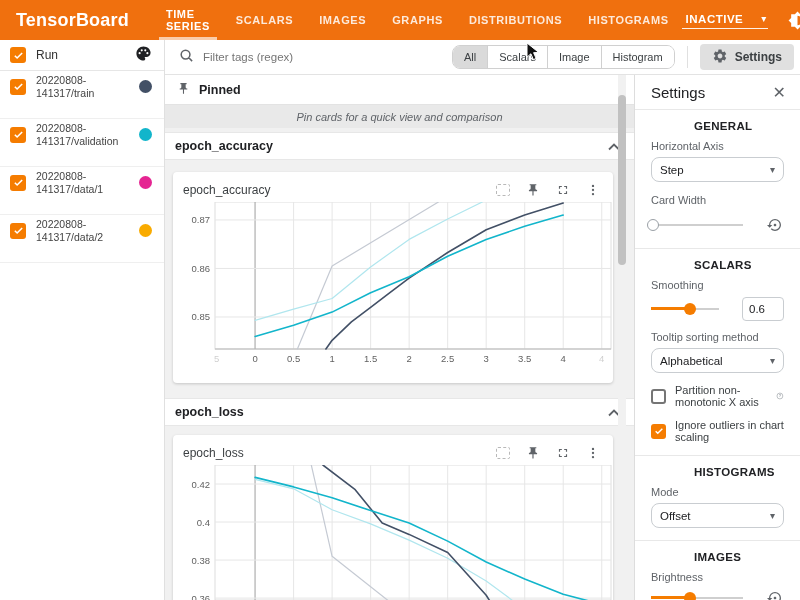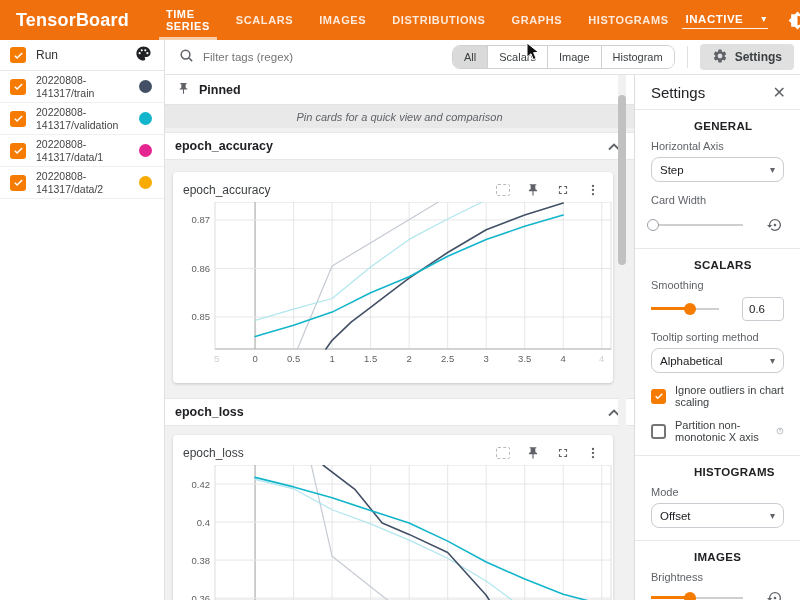--- a/index.html
+++ b/index.html
@@ -20,21 +20,21 @@
   .hicon { width:24px; height:24px; display:flex; align-items:center; justify-content:center; cursor:pointer; }
 
   
   .sidebar { position:absolute; top:40px; left:0; width:165px; height:560px; background:#fff; border-right:1px solid #e0e0e0; }
   .srow { display:flex; align-items:center; }
   .search-row { height:32px; border-bottom:1px solid #e6e6e6; padding:0 8px 0 12px; gap:9px; }
   .search-row input { border:none; outline:none; font-size:11.5px; color:#444; width:118px; background:transparent; font-family:inherit; }
   .search-row input::placeholder { color:#757575; }
   .run-hdr { height:31px; border-bottom:1px solid #e6e6e6; padding:0 12px 0 10px; gap:10px; font-size:12px; color:#333; }
   .run-hdr .sp { flex:1; }
-  .runrow { min-height:29px; border-bottom:1px solid #efefef; padding:3px 12px 3px 10px; gap:10px;justify-content:center; }
+  .runrow { min-height:29px; border-bottom:1px solid #efefef; padding:3px 12px 19px 10px; gap:10px;justify-content:center; }
   .runlbl { font-size:10.5px; line-height:12.5px; color:#444; flex:1; }
   .dot { width:13px; height:13px; border-radius:50%; flex:none; }
   .cb { width:16px; height:16px; border-radius:3px; background:#f57c00; flex:none; display:flex; align-items:center; justify-content:center; }
   .cb svg { display:block; }
   .cb.off { background:#fff; border:2px solid #757575; }
 
   
   .toolbar { position:absolute; top:40px; left:165px; width:635px; height:35px; background:#fff; border-bottom:1px solid #e3e3e3; display:flex; align-items:center; }
   .toolbar .tsearch { display:flex; align-items:center; gap:9px; padding-left:14px; flex:1; }
   .toolbar .tsearch input { border:none; outline:none; font-size:11.5px; color:#444; width:200px; background:transparent; font-family:inherit; }
@@ -105,24 +105,24 @@
       <div class="tab active">
           <span>TIME SERIES</span>
         </div>
       <div class="tab">
           <span>SCALARS</span>
         </div>
       <div class="tab">
           <span>IMAGES</span>
         </div>
       <div class="tab">
+          <span>GRAPHS</span>
+        </div>
+      <div class="tab">
           <span>DISTRIBUTIONS</span>
-        </div>
-      <div class="tab">
-          <span>GRAPHS</span>
         </div>
       <div class="tab">
           <span>HISTOGRAMS</span>
         </div>
     </div>
     <div class="hdr-right">
       <div class="status-sel">
         <span class="val">INACTIVE</span>
         <span class="caret">▾</span>
       </div>
@@ -422,36 +422,36 @@
             <div class="knob" style="left: calc(58% - 6px);"></div>
         </div>
         <input class="numbox" value="0.6" style="">
       </div>
       <div class="plabel" style="margin-top:10px">Tooltip sorting method</div>
       <div class="psel">
         <span class="v">Alphabetical</span>
         <span class="caret">▾</span>
       </div>
       <div class="pcheckrow">
-        <span class="cb">
-          <svg width="10" height="10" viewBox="0 0 24 24">
-              <path fill="none" stroke="#fff" stroke-width="3.4" d="M4 12.5l5 5L20 6.5"></path>
-            </svg>
-        </span>
-        <span class="pchecklbl">Ignore outliers in chart scaling</span>
-      </div>
-      <div class="pcheckrow">
         <span class="cb off"></span>
         <span class="pchecklbl">
           <span>Partition non-monotonic X axis</span>
           <svg width="12" height="12" viewBox="0 0 24 24">
               <circle cx="12" cy="12" r="9" fill="none" stroke="#9aa0a6" stroke-width="2"></circle>
               <text x="12" y="16.5" text-anchor="middle" font-size="12" font-weight="bold" fill="#9aa0a6" font-family="Liberation Sans, sans-serif">?</text>
             </svg>
         </span>
+      </div>
+      <div class="pcheckrow">
+        <span class="cb">
+          <svg width="10" height="10" viewBox="0 0 24 24">
+              <path fill="none" stroke="#fff" stroke-width="3.4" d="M4 12.5l5 5L20 6.5"></path>
+            </svg>
+        </span>
+        <span class="pchecklbl">Ignore outliers in chart scaling</span>
       </div>
     </div>
 
     <div class="psec">
       <div class="phead">HISTOGRAMS</div>
       <div class="plabel">Mode</div>
       <div class="psel">
         <span class="v">Offset</span>
         <span class="caret">▾</span>
       </div>

